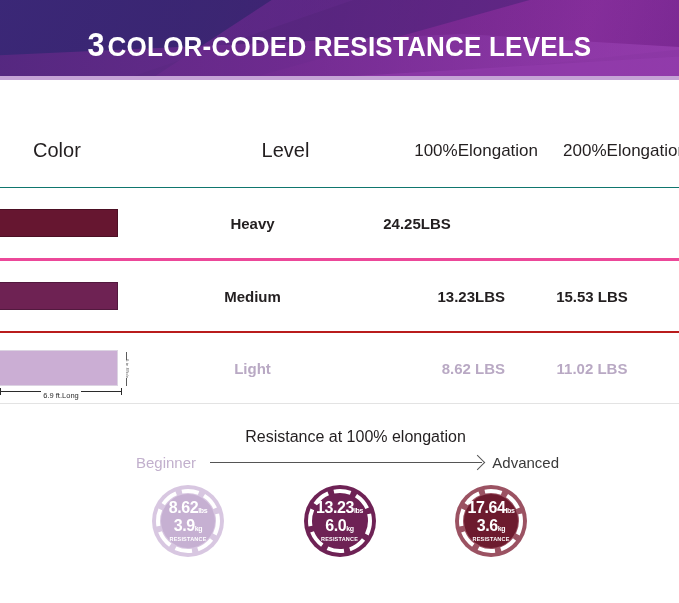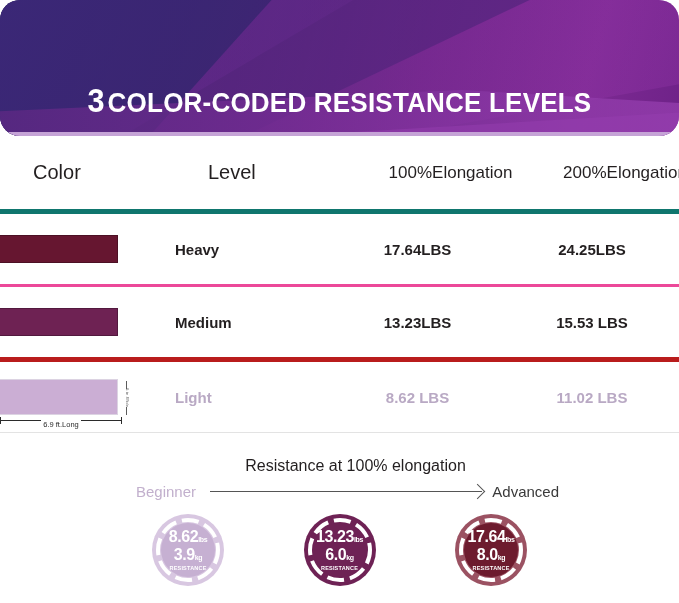--- a/index.html
+++ b/index.html
@@ -13,24 +13,23 @@
     font-family: "Liberation Sans", sans-serif;
     color: #231f20;
     overflow: hidden;
     position: relative;
   }
 
   
   .banner {
     position: relative;
     width: 679px;
-    height: 136px;
+    height: 80px;
     overflow: hidden;
     background: linear-gradient(105deg, #2b2560 0%, #3b2a6b 30%, #6a2585 62%, #7d2a93 85%, #6e2288 100%);
-    border-radius: 20px;
   }
   .banner-shape-a {
     position: absolute;
     inset: 0;
     background: linear-gradient(120deg, rgba(60,40,120,0.95) 0%, rgba(80,40,130,0.4) 48%, rgba(150,60,170,0.0) 72%);
     clip-path: polygon(0 0, 52% 0, 18% 100%, 0 100%);
   }
   .banner-shape-b {
     position: absolute;
     inset: 0;
@@ -88,32 +87,33 @@
     position: relative;
     width: 679px;
   }
   .row {
     display: flex;
     align-items: center;
     position: relative;
   }
   .head-row {
     height: 73px;
-    border-bottom: 5px solid #0f766e;
+    border-bottom: 1px solid #0f766e;
+    margin-top: 34px;
   }
   .data-row {
     height: 70px;
   }
   .row-sep-heavy { border-bottom: 3px solid #ec4899; }
-  .row-sep-light { border-bottom: 5px solid #b91c1c; }
+  .row-sep-light { border-bottom: 2px solid #b91c1c; }
   .row-sep-pale  { border-bottom: 1px solid #e3e3e3; }
 
   .c-color { width: 175px; flex: 0 0 175px; position: relative; }
-  .c-level { width: 155px; flex: 0 0 155px; }
-  .c-100   { width: 175px; flex: 0 0 175px; text-align: center; }
+  .c-level { width: 155px; flex: 0 0 155px; text-align: center; }
+  .c-100   { width: 175px; flex: 0 0 175px; text-align: right; }
   .c-200   { width: 174px; flex: 0 0 174px; text-align: center; }
 
   .th {
     font-size: 20px;
     color: #231f20;
     font-weight: normal;
   }
   .th-color { text-align: left; padding-left: 33px; }
   .th-small { font-size: 17px; }
 
@@ -307,21 +307,20 @@
     <div class="c-200 th th-small">200%Elongation</div>
   </div>
 
   <div class="row data-row row-sep-heavy">
     <div class="c-color">
       <div class="swatch-wrap">
         <div class="swatch" id="sw0" style="background: rgb(102, 22, 48);"></div>
       </div>
     </div>
     <div class="c-level cell-text">Heavy</div>
-    <div class="c-100 cell-text">17.64LBS</div>
     <div class="c-200 cell-text">24.25LBS</div>
   </div>
 
   <div class="row data-row row-sep-light">
     <div class="c-color">
       <div class="swatch-wrap">
         <div class="swatch" id="sw1" style="background: rgb(110, 34, 83);"></div>
       </div>
     </div>
     <div class="c-level cell-text">Medium</div>
@@ -385,19 +384,19 @@
     </div>
 
     <div class="dial dial-heavy">
       <svg viewBox="0 0 76 76">
         <circle cx="38" cy="38" r="36" fill="#9b5262"></circle>
         <circle cx="38" cy="38" r="30" fill="none" stroke="#ffffff" stroke-width="4" stroke-dasharray="17 6" stroke-dashoffset="3"></circle>
         <circle cx="38" cy="38" r="27" fill="#6d1b2e"></circle>
       </svg>
       <div class="dial-inner">
         <div class="dial-lbs"><span>17.64</span><span class="u">lbs</span></div>
-        <div class="dial-kg"><span>8.0</span><span class="u">kg</span></div>
+        <div class="dial-kg"><span>3.6</span><span class="u">kg</span></div>
         <div class="dial-cap">RESISTANCE</div>
       </div>
     </div>
 
   </div>
 </div>
 
 </body></html>

